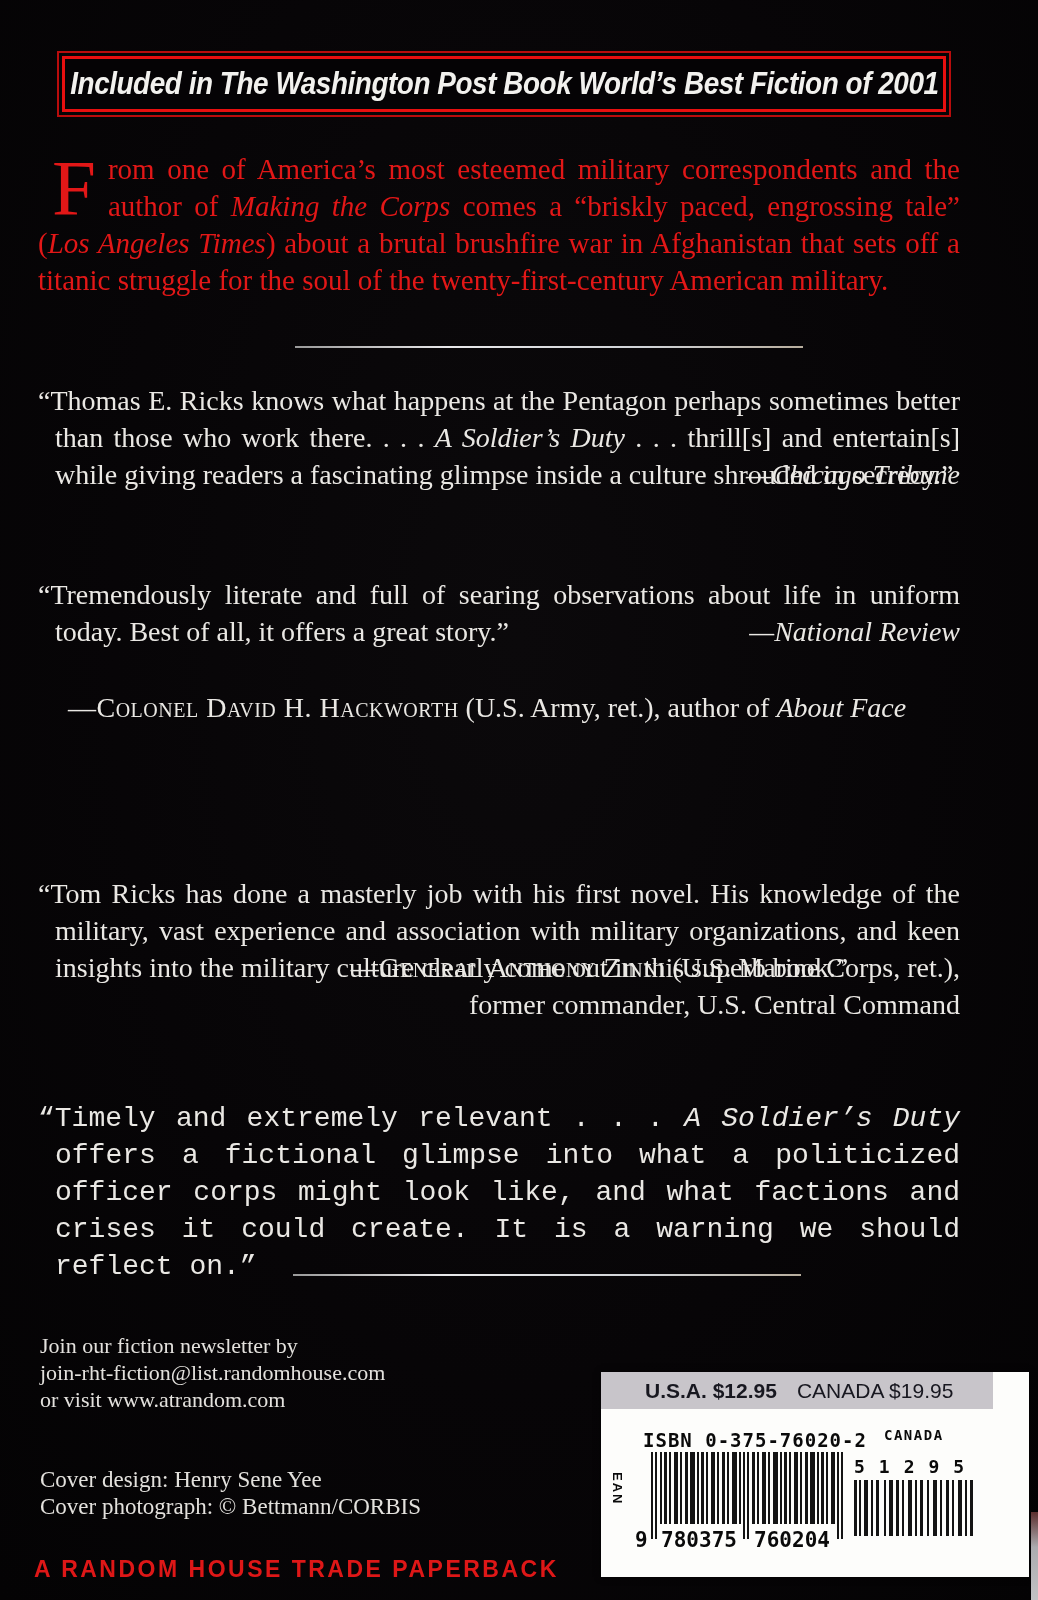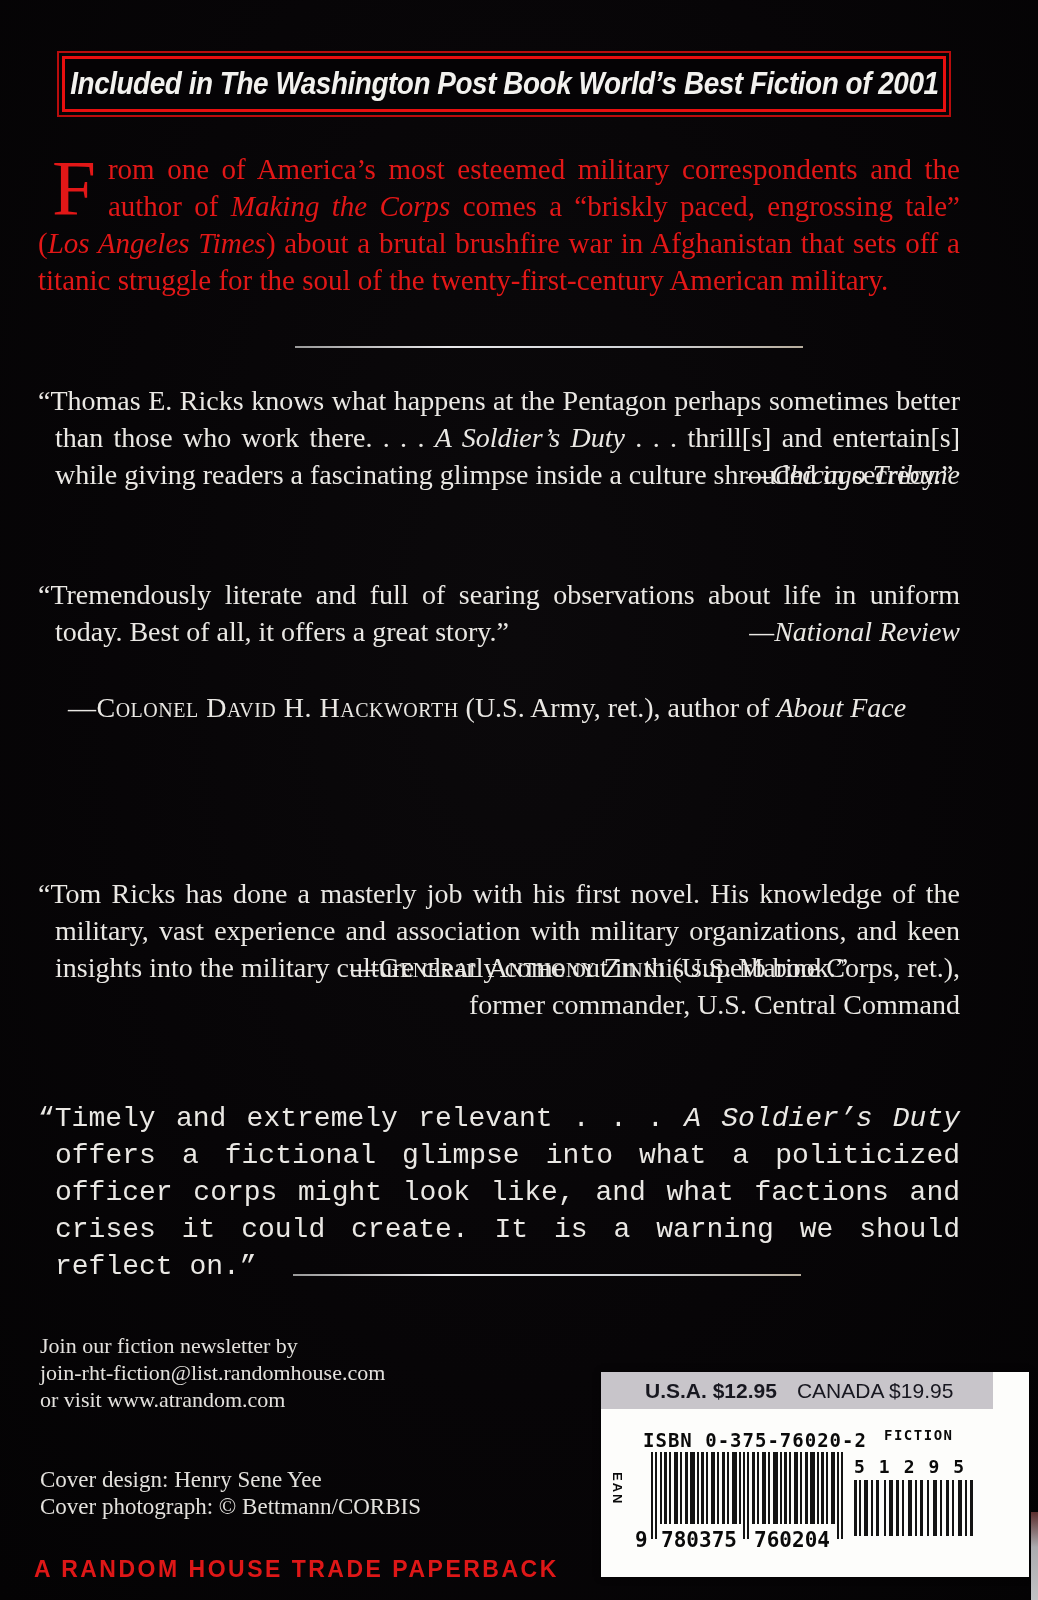--- a/index.html
+++ b/index.html
@@ -161,21 +161,21 @@
   </div>
 
   <div class="imprint">A RANDOM HOUSE TRADE PAPERBACK</div>
 
   <div class="barcode-box">
     <div class="price-strip">
       <span class="price-usa">U.S.A. $12.95</span>
       <span class="price-canada">CANADA $19.95</span>
     </div>
     <div class="isbn">ISBN 0-375-76020-2</div>
-    <div class="category">FICTION</div>
+    <div class="category">CANADA</div>
     <div class="ean-label">EAN</div>
 
     <svg class="main-barcode" width="220" height="100" viewBox="0 0 220 100">
       <rect class="bar" x="18" y="0" width="2" height="87"></rect>
         <rect class="bar" x="22" y="0" width="2" height="87"></rect>
       <rect class="bar" x="27" y="0" width="2" height="72"></rect>
         <rect class="bar" x="31" y="0" width="3" height="72"></rect>
       <rect class="bar" x="36" y="0" width="2" height="72"></rect>
         <rect class="bar" x="41" y="0" width="4" height="72"></rect>
       <rect class="bar" x="47" y="0" width="2" height="72"></rect>

